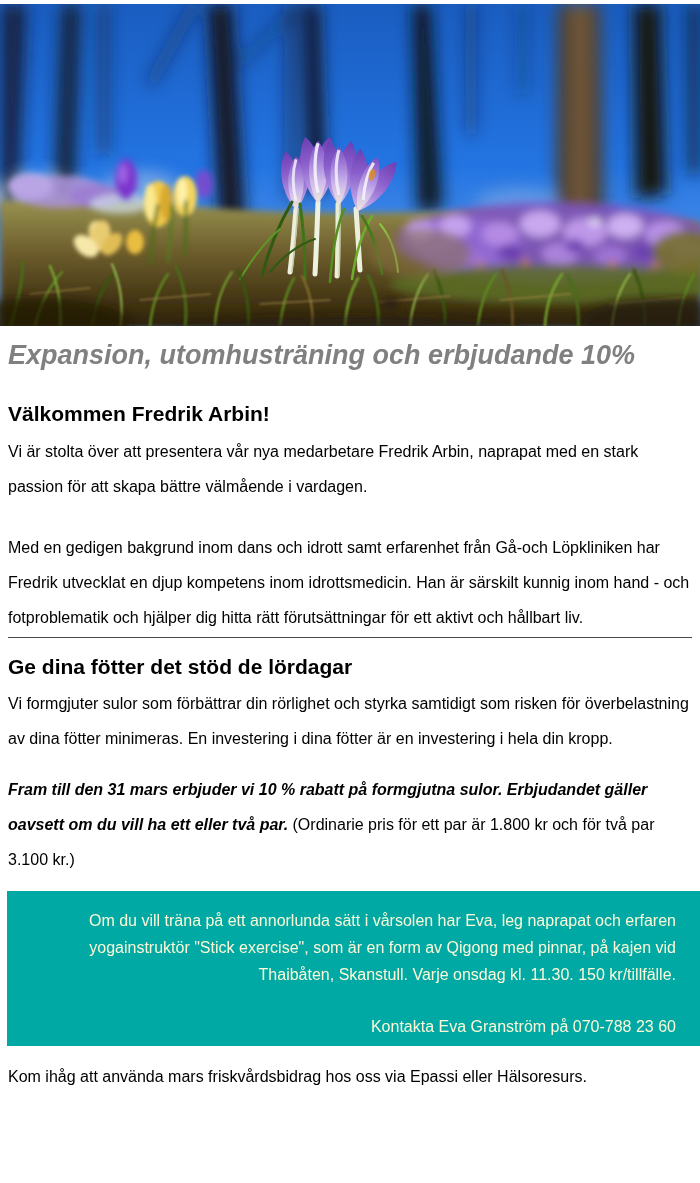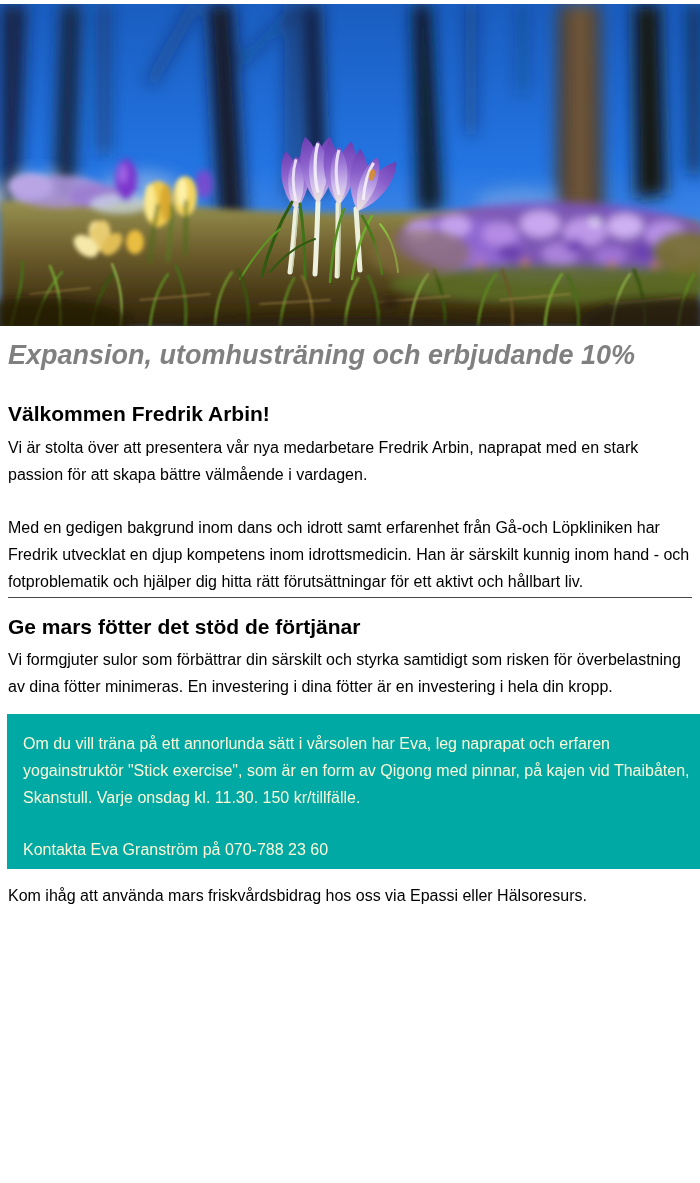--- a/index.html
+++ b/index.html
@@ -21,35 +21,36 @@
   h2.subtitle {
     font-size: 27px; line-height: 31px; font-weight: bold; font-style: italic;
     color: #808080; margin: 14px 0 16px 0;
   }
   h3.section-heading {
     font-size: 21px; line-height: 24px; font-weight: bold;
     color: #000; margin: 31px 0 0 0;
   }
   h3.section-heading.second { margin-top: 17px; }
   p.body-text {
-    font-size: 16px; line-height: 27px; margin: 26px 0 0 0;
+    font-size: 16px; line-height: 35px; margin: 26px 0 0 0;
   }
   p.body-text.tight { margin-top: 8px; }
   p.body-text.after-heading { margin-top: 7px; }
   p.body-text.offer { margin-top: 16px; }
   .offer-lead { font-weight: bold; font-style: italic; }
   hr.divider {
     border: none; border-top: 1px solid #46484c;
     margin: 2px 0 0 0;
   }
   .callout {
     background: #00a9a4;
     color: #fcf9d8;
     margin: 14px 0 0 7px;
-    padding: 16px 4px 6px 16px;
+    padding: 16px 24px 6px 16px;
+    text-align: right;
   }
   .callout p {
     font-size: 16px; line-height: 27px; margin: 0 0 25px 0;
   }
   .callout p:last-child { margin-bottom: 0; }
   .footer-block p.body-text { margin-top: 27px; }
   .footer-block p.body-text.last { margin-top: 13px; }
 </style>
 </head>
 <body>
@@ -273,22 +274,23 @@
 
 <div class="content">
   <h2 class="subtitle">Expansion, utomhusträning och erbjudande 10%</h2>
 
   <h3 class="section-heading">Välkommen Fredrik Arbin!</h3>
   <p class="body-text tight">Vi är stolta över att presentera vår nya medarbetare Fredrik Arbin, naprapat med en stark passion för att skapa bättre välmående i vardagen.</p>
   <p class="body-text">Med en gedigen bakgrund inom dans och idrott samt erfarenhet från Gå-och Löpkliniken har Fredrik utvecklat en djup kompetens inom idrottsmedicin. Han är särskilt kunnig inom hand - och fotproblematik och hjälper dig hitta rätt förutsättningar för ett aktivt och hållbart liv.</p>
 
   <hr class="divider">
 
-  <h3 class="section-heading second">Ge mars fötter det stöd de förtjänar</h3>
-  <p class="body-text after-heading">Vi formgjuter sulor som förbättrar din särskilt och styrka samtidigt som risken för överbelastning av dina fötter minimeras. En investering i dina fötter är en investering i hela din kropp.</p>
+  <h3 class="section-heading second">Ge dina fötter det stöd de lördagar</h3>
+  <p class="body-text after-heading">Vi formgjuter sulor som förbättrar din rörlighet och styrka samtidigt som risken för överbelastning av dina fötter minimeras. En investering i dina fötter är en investering i hela din kropp.</p>
+  <p class="body-text offer"><span class="offer-lead">Fram till den 31 mars erbjuder vi 10 % rabatt på formgjutna sulor. Erbjudandet gäller oavsett om du vill ha ett eller två par.</span><span> (Ordinarie pris för ett par är 1.800 kr och för två par 3.100 kr.)</span></p>
 </div>
 
 <div class="callout">
   <p>Om du vill träna på ett annorlunda sätt i vårsolen har Eva, leg naprapat och erfaren yogainstruktör "Stick exercise", som är en form av Qigong med pinnar, på kajen vid Thaibåten, Skanstull. Varje onsdag kl. 11.30. 150 kr/tillfälle.</p>
   <p>Kontakta Eva Granström på 070-788 23 60</p>
 </div>
 
 <div class="content footer-block">
   <p class="body-text last">Kom ihåg att använda mars friskvårdsbidrag hos oss via Epassi eller Hälsoresurs.</p>
 </div>

